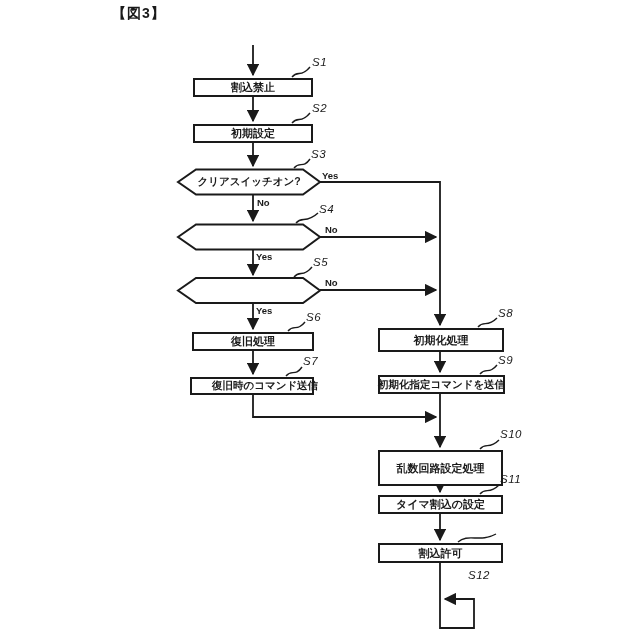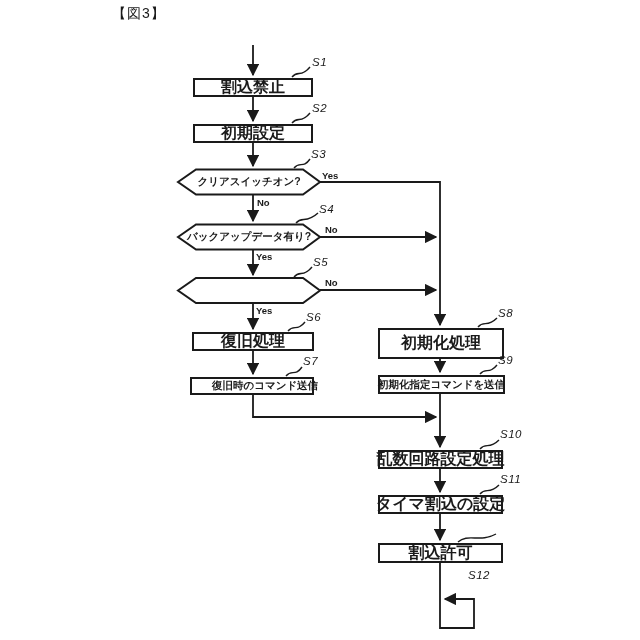--- a/index.html
+++ b/index.html
@@ -1,38 +1,38 @@
 <!DOCTYPE html>
 <html><head>
 <meta charset="utf-8">
 <style>
   html,body{margin:0;padding:0;background:#ffffff;}
   body{width:640px;height:640px;position:relative;overflow:hidden;
        font-family:"Liberation Sans",sans-serif;color:#1a1a1a;}
   #stage{position:absolute;left:0;top:0;width:640px;height:640px;background:#ffffff;}
   #connector-layer{position:absolute;left:0;top:0;width:640px;height:640px;}
-  .fig-title{position:absolute;left:112px;top:5px;font-size:14px;font-weight:normal;letter-spacing:1px;}
+  .fig-title{position:absolute;left:112px;top:5px;font-size:14px;font-weight:bold;letter-spacing:1px;}
   .terminal{position:absolute;left:192px;top:25px;width:121px;height:21px;
             border:2px solid #1a1a1a;border-radius:11px;background:#fff;box-sizing:border-box;
             display:flex;align-items:center;justify-content:center;font-size:11px;font-weight:bold;}
   .box{position:absolute;border:2px solid #1a1a1a;background:#fff;box-sizing:border-box;
-       display:flex;align-items:center;justify-content:center;font-size:16px;font-weight:bold;
+       display:flex;align-items:center;justify-content:center;font-size:11px;font-weight:bold;
        text-align:center;white-space:nowrap;}
   .hex-label{position:absolute;display:flex;align-items:center;justify-content:center;
              font-size:10.5px;font-weight:bold;white-space:nowrap;}
   .step-label{position:absolute;font-size:11.5px;font-style:italic;letter-spacing:0.5px;}
   .branch-label{position:absolute;font-size:9.5px;font-weight:bold;}
   
   #n-s1 {left:193px;top:78px; width:120px;height:19px;}
   #n-s2 {left:193px;top:124px;width:120px;height:19px;}
   #n-s6 {left:192px;top:332px;width:122px;height:19px;}
   #n-s7 {left:190px;top:377px;width:124px;height:18px;font-size:10.5px;padding-left:26px;}
-  #n-s8 {left:378px;top:328px;width:126px;height:31px;}
+  #n-s8 {left:378px;top:328px;width:126px;height:24px;}
   #n-s9 {left:378px;top:375px;width:127px;height:19px;font-size:10.5px;}
-  #n-s10{left:378px;top:450px;width:125px;height:19px;}
+  #n-s10{left:378px;top:450px;width:125px;height:36px;}
   #n-s11{left:378px;top:495px;width:125px;height:19px;}
   #n-s12{left:378px;top:543px;width:125px;height:20px;}
   #t-s3{left:178px;top:169px;width:142px;height:26px;}
   #t-s4{left:178px;top:224px;width:142px;height:26px;}
   #t-s5{left:178px;top:278px;width:142px;height:25px;}
 </style>
 </head>
 <body>
 
 <div id="stage">
@@ -89,21 +89,20 @@
   <div class="box" id="n-s2">初期設定</div>
   <div class="box" id="n-s6">復旧処理</div>
   <div class="box" id="n-s7">復旧時のコマンド送信</div>
   <div class="box" id="n-s8">初期化処理</div>
   <div class="box" id="n-s9">初期化指定コマンドを送信</div>
   <div class="box" id="n-s10">乱数回路設定処理</div>
   <div class="box" id="n-s11">タイマ割込の設定</div>
   <div class="box" id="n-s12">割込許可</div>
 
   <div class="hex-label" id="t-s3">クリアスイッチオン?</div>
-  <div class="hex-label" id="t-s4">バックアップデータ有り?</div>
 
   <div class="step-label" style="left:312px;top:56px;">S1</div>
   <div class="step-label" style="left:312px;top:102px;">S2</div>
   <div class="step-label" style="left:311px;top:148px;">S3</div>
   <div class="step-label" style="left:319px;top:203px;">S4</div>
   <div class="step-label" style="left:313px;top:256px;">S5</div>
   <div class="step-label" style="left:306px;top:311px;">S6</div>
   <div class="step-label" style="left:303px;top:355px;">S7</div>
   <div class="step-label" style="left:498px;top:307px;">S8</div>
   <div class="step-label" style="left:498px;top:354px;">S9</div>

